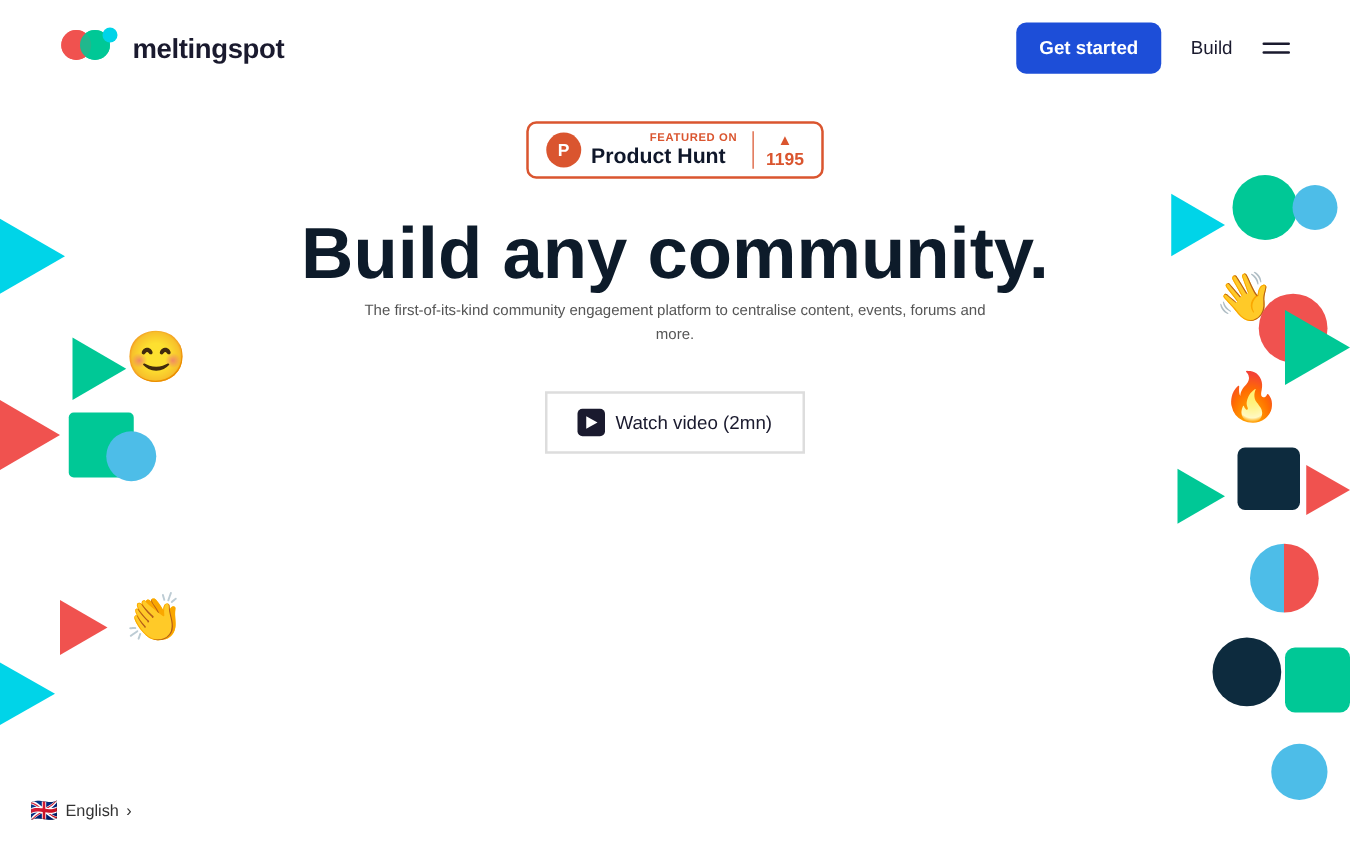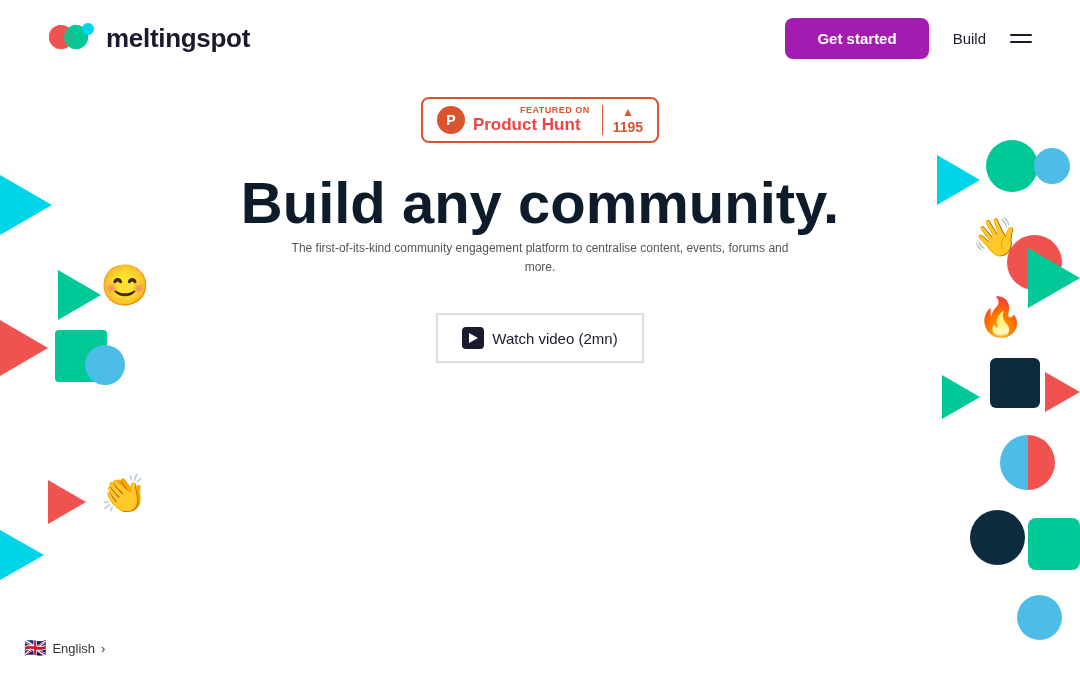--- a/index.html
+++ b/index.html
@@ -25,36 +25,36 @@
       display: flex;
       align-items: center;
       gap: 10px;
     }
     
     .logo-svg-wrap svg {
       width: 48px;
       height: 32px;
     }
     .logo-text {
-      font-size: 26px;
+      font-size: 22px;
       font-weight: 700;
       color: #1a1a2e;
       letter-spacing: -0.3px;
     }
     .nav-right {
       display: flex;
       align-items: center;
       gap: 24px;
     }
     .btn-get-started {
-      background: #a21caf;
+      background: #1d4ed8;
       color: #fff;
       border: none;
       border-radius: 8px;
-      padding: 12px 32px;
+      padding: 12px 18px;
       font-size: 15px;
       font-weight: 600;
       cursor: pointer;
     }
     .btn-login {
       background: none;
       border: none;
       font-size: 15px;
       font-weight: 500;
       color: #1a1a2e;
@@ -112,21 +112,21 @@
       font-size: 9px;
       color: #da552f;
       font-weight: 600;
       letter-spacing: 0.5px;
       text-transform: uppercase;
       padding-left: 47px;
     }
     .ph-name {
       font-size: 17px;
       font-weight: 700;
-      color: #ef4444;
+      color: #0f172a;
       text-align: center;
     }
     .ph-votes {
       display: flex;
       flex-direction: column;
       align-items: center;
       border-left: 1px solid #da552f;
       padding-left: 10px;
       margin-left: 4px;
     }

